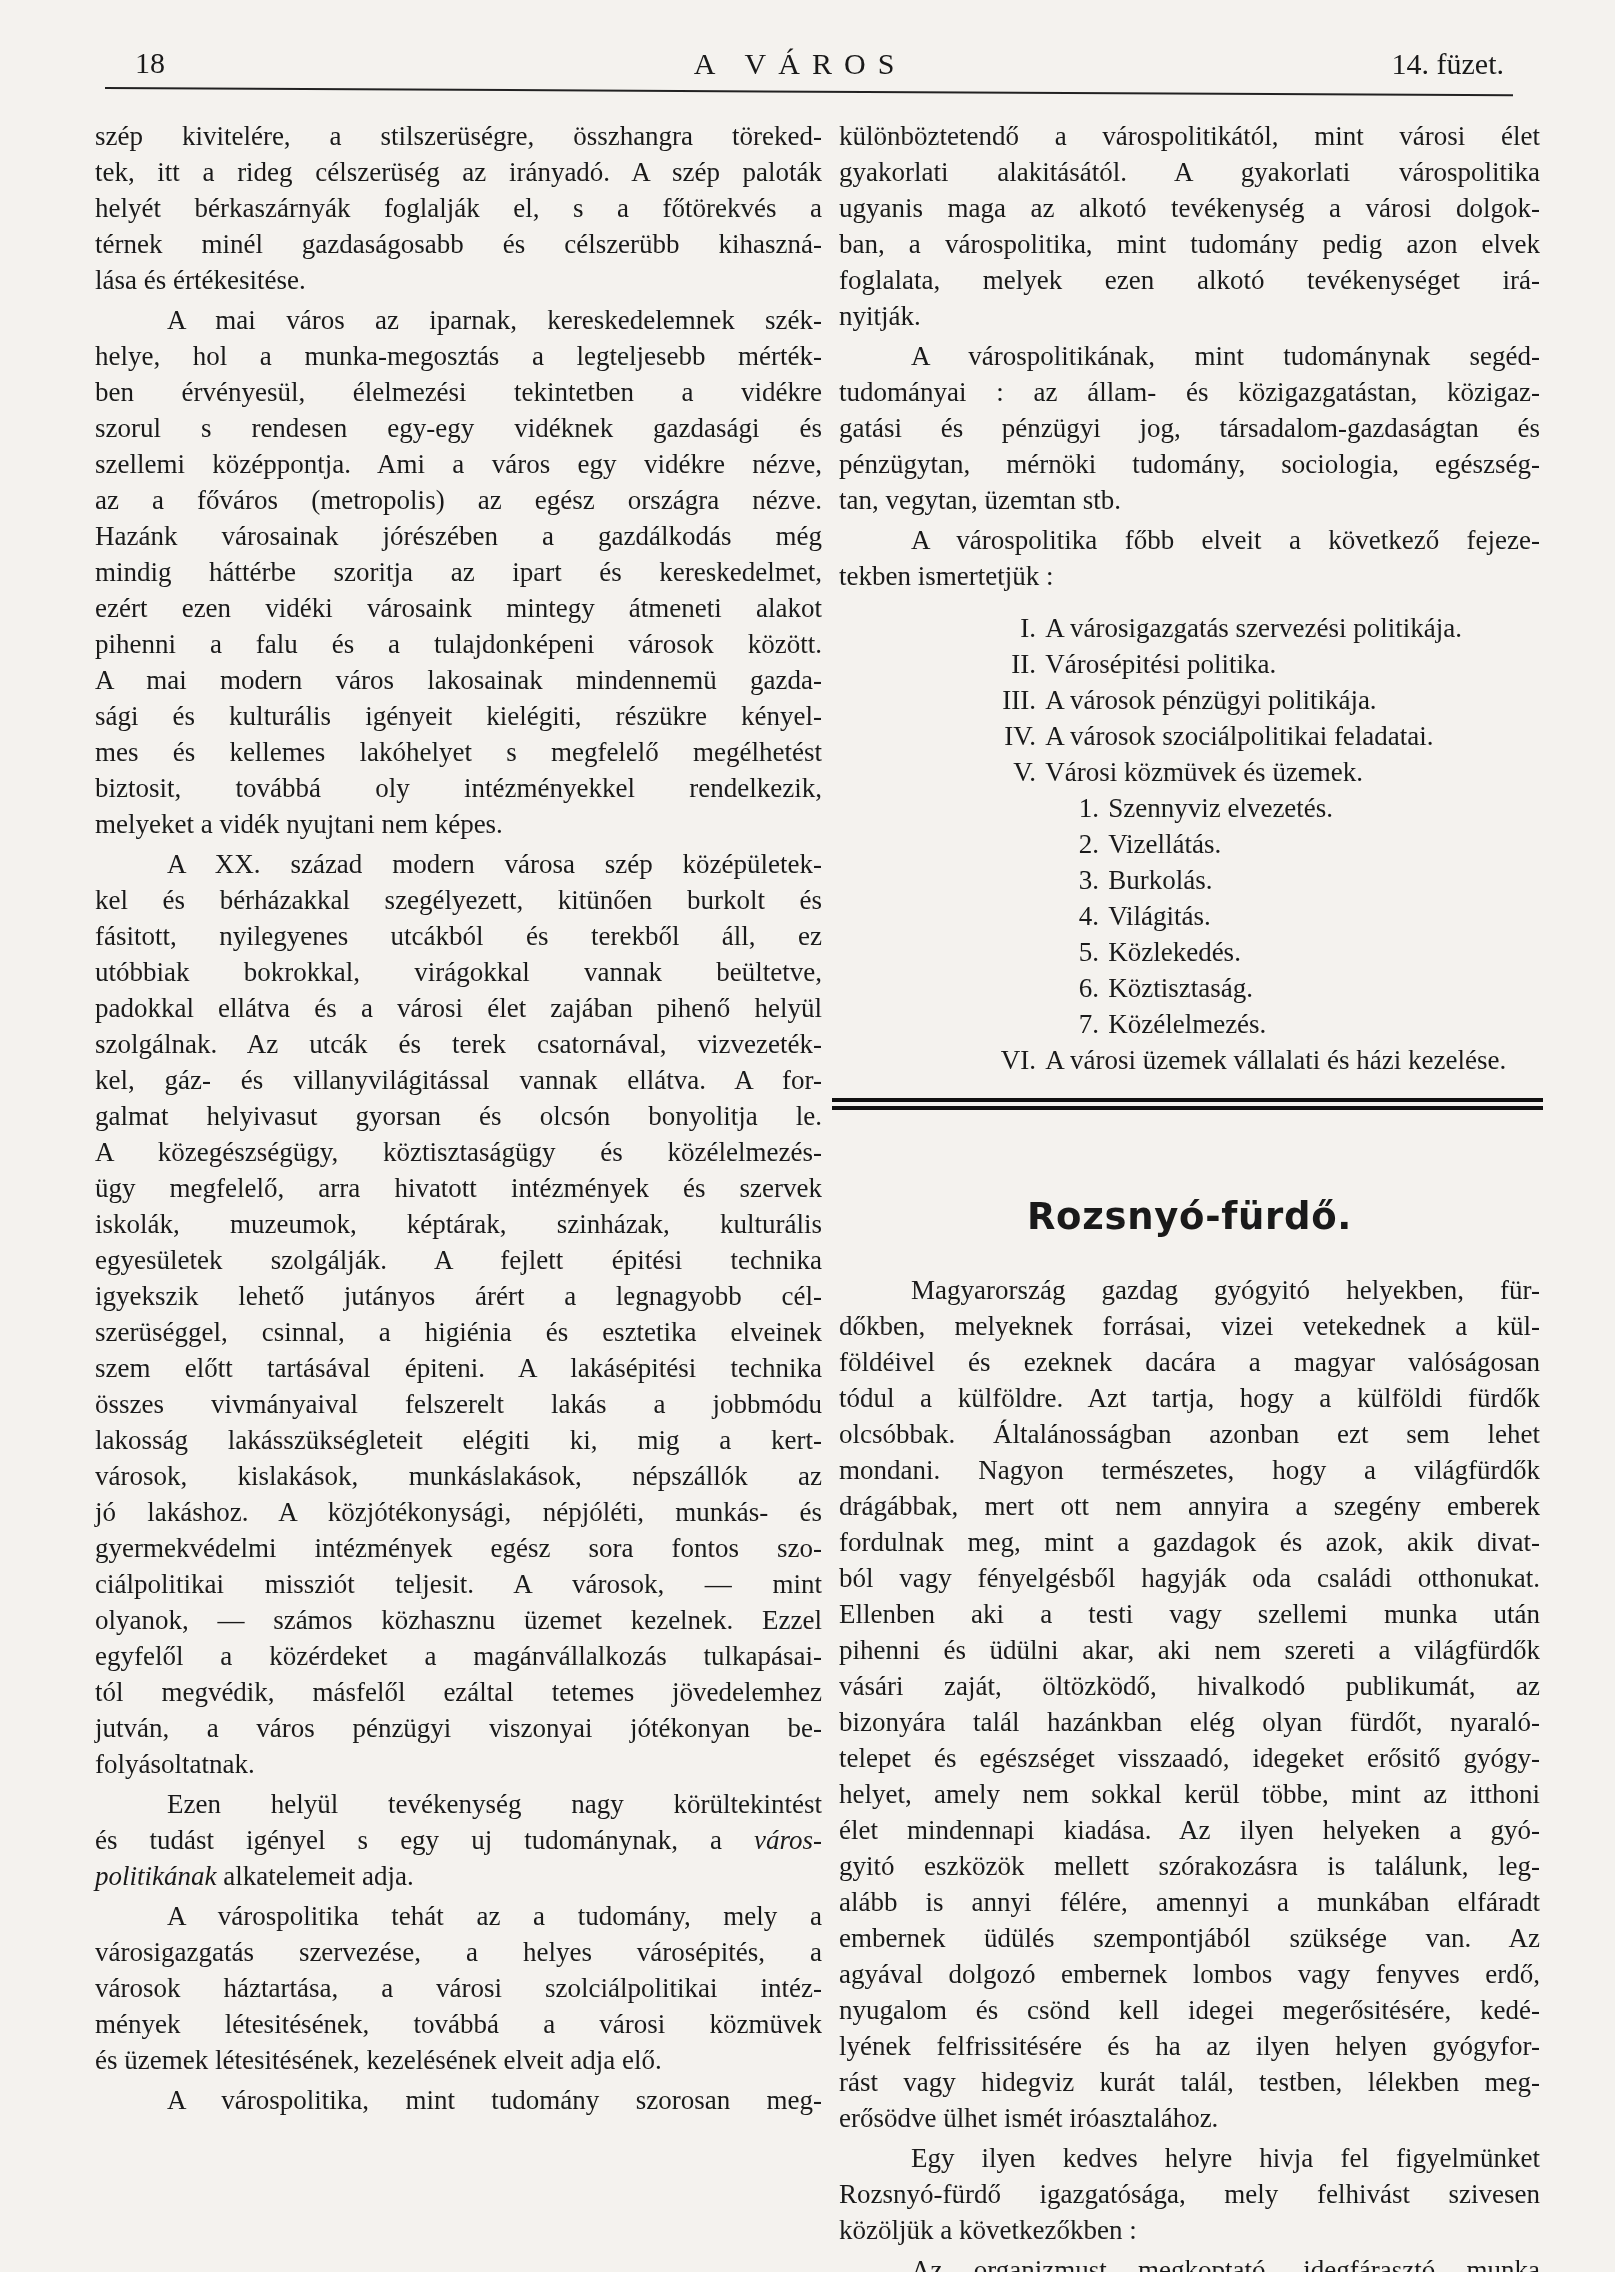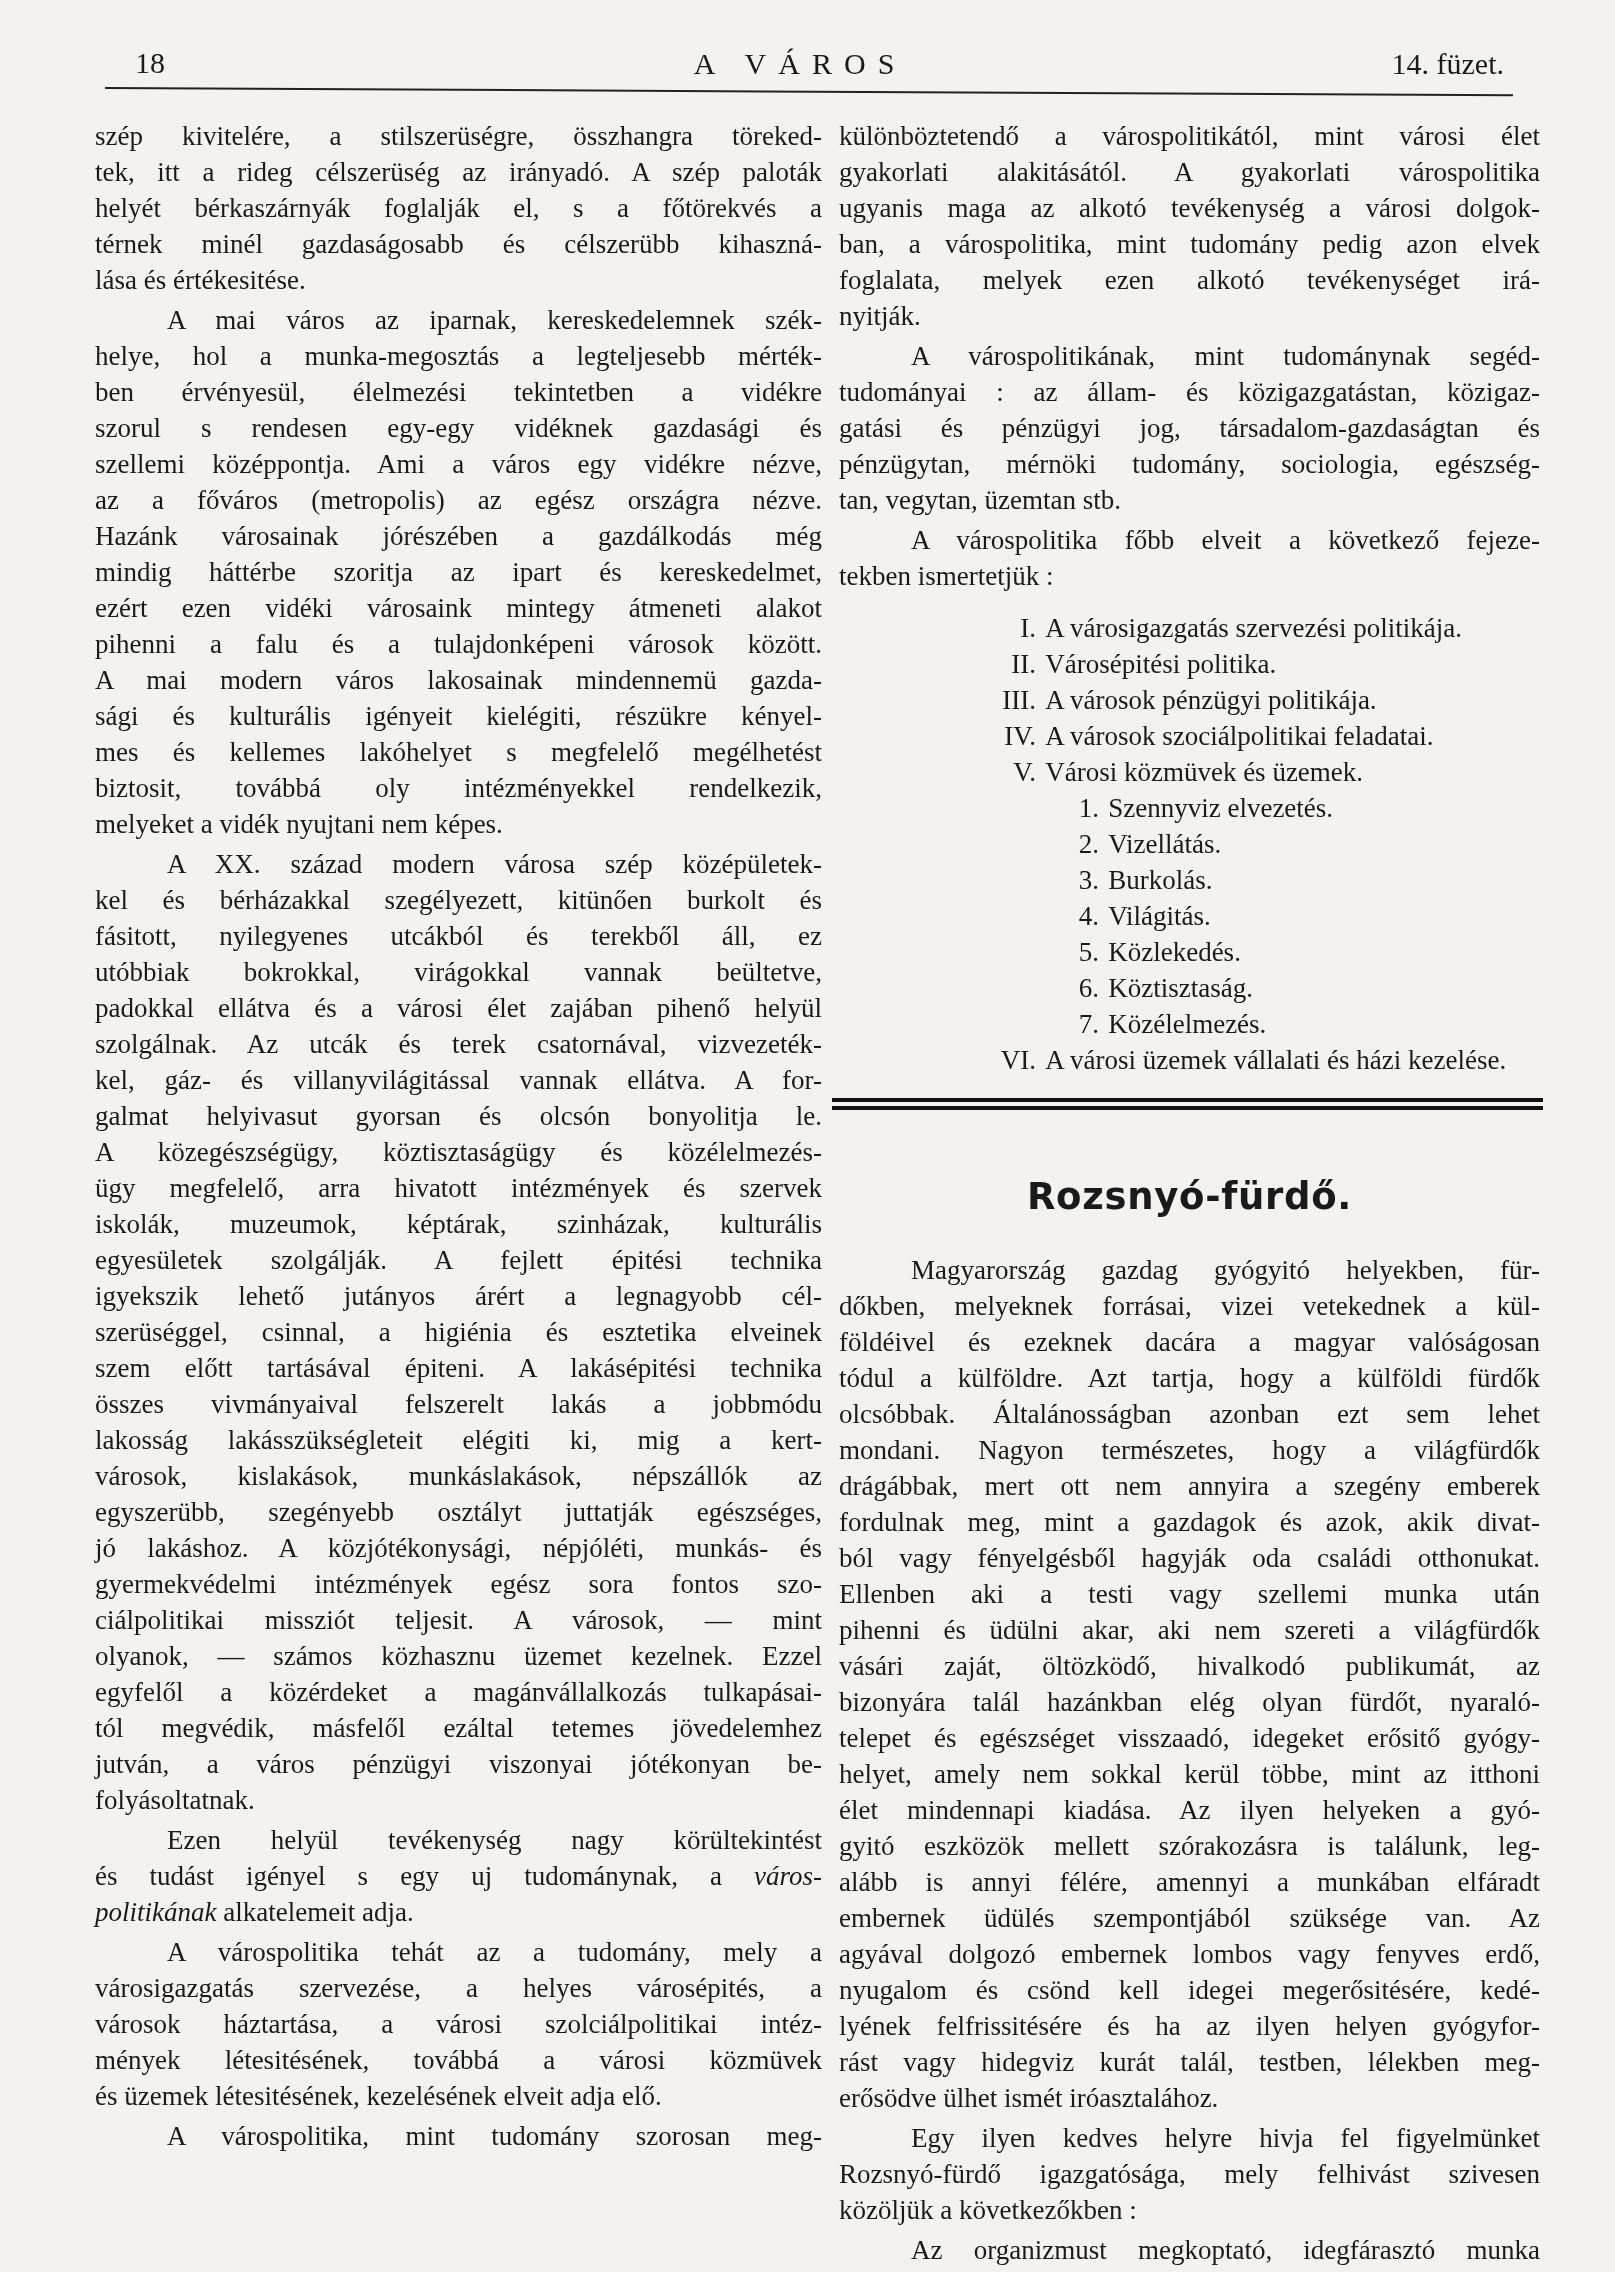--- a/index.html
+++ b/index.html
@@ -39,21 +39,21 @@
   .roman .num { width: 197px; }
   .arabic .num { width: 260px; }
   .list-item .txt { padding-left: 9.2px; }
   .double-rule {
     margin: 20px 0 0 0; height: 14.5px; position: relative; width: 711px; margin-left: -6.6px;
   }
   .double-rule .r1 { position: absolute; left: 0; right: 0; top: 0; height: 4px; background: #111; }
   .double-rule .r2 { position: absolute; left: 0; right: 0; top: 8px; height: 4px; background: #111; }
   .section-title {
     text-align: center; font-family: "DejaVu Sans", sans-serif; font-weight: bold;
-    font-size: 37px; letter-spacing: 0.7px; margin-top: 57px; height: 53px; line-height: 53px;
+    font-size: 37px; letter-spacing: 0.7px; margin-top: 77px; height: 53px; line-height: 53px;
   }
   .section-gap { height: 29px; }
   em { font-style: italic; }
 </style>
 </head>
 <body>
 
 <div class="header">
   <span class="pno">18</span>
   <span class="title">A VÁROS</span>
@@ -100,21 +100,20 @@
       <span class="line">A közegészségügy, köztisztaságügy és közélelmezés-</span>
       <span class="line">ügy megfelelő, arra hivatott intézmények és szervek</span>
       <span class="line">iskolák, muzeumok, képtárak, szinházak, kulturális</span>
       <span class="line">egyesületek szolgálják. A fejlett épitési technika</span>
       <span class="line">igyekszik lehető jutányos árért a legnagyobb cél-</span>
       <span class="line">szerüséggel, csinnal, a higiénia és esztetika elveinek</span>
       <span class="line">szem előtt tartásával épiteni. A lakásépitési technika</span>
       <span class="line">összes vivmányaival felszerelt lakás a jobbmódu</span>
       <span class="line">lakosság lakásszükségleteit elégiti ki, mig a kert-</span>
       <span class="line">városok, kislakások, munkáslakások, népszállók az</span>
-      <span class="line">egyszerübb, szegényebb osztályt juttatják egészséges,</span>
       <span class="line">jó lakáshoz. A közjótékonysági, népjóléti, munkás- és</span>
       <span class="line">gyermekvédelmi intézmények egész sora fontos szo-</span>
       <span class="line">ciálpolitikai missziót teljesit. A városok, — mint</span>
       <span class="line">olyanok, — számos közhasznu üzemet kezelnek. Ezzel</span>
       <span class="line">egyfelől a közérdeket a magánvállalkozás tulkapásai-</span>
       <span class="line">tól megvédik, másfelől ezáltal tetemes jövedelemhez</span>
       <span class="line">jutván, a város pénzügyi viszonyai jótékonyan be-</span>
       <span class="line last">folyásoltatnak.</span>
     </div>
     <div class="para-gap"></div>

